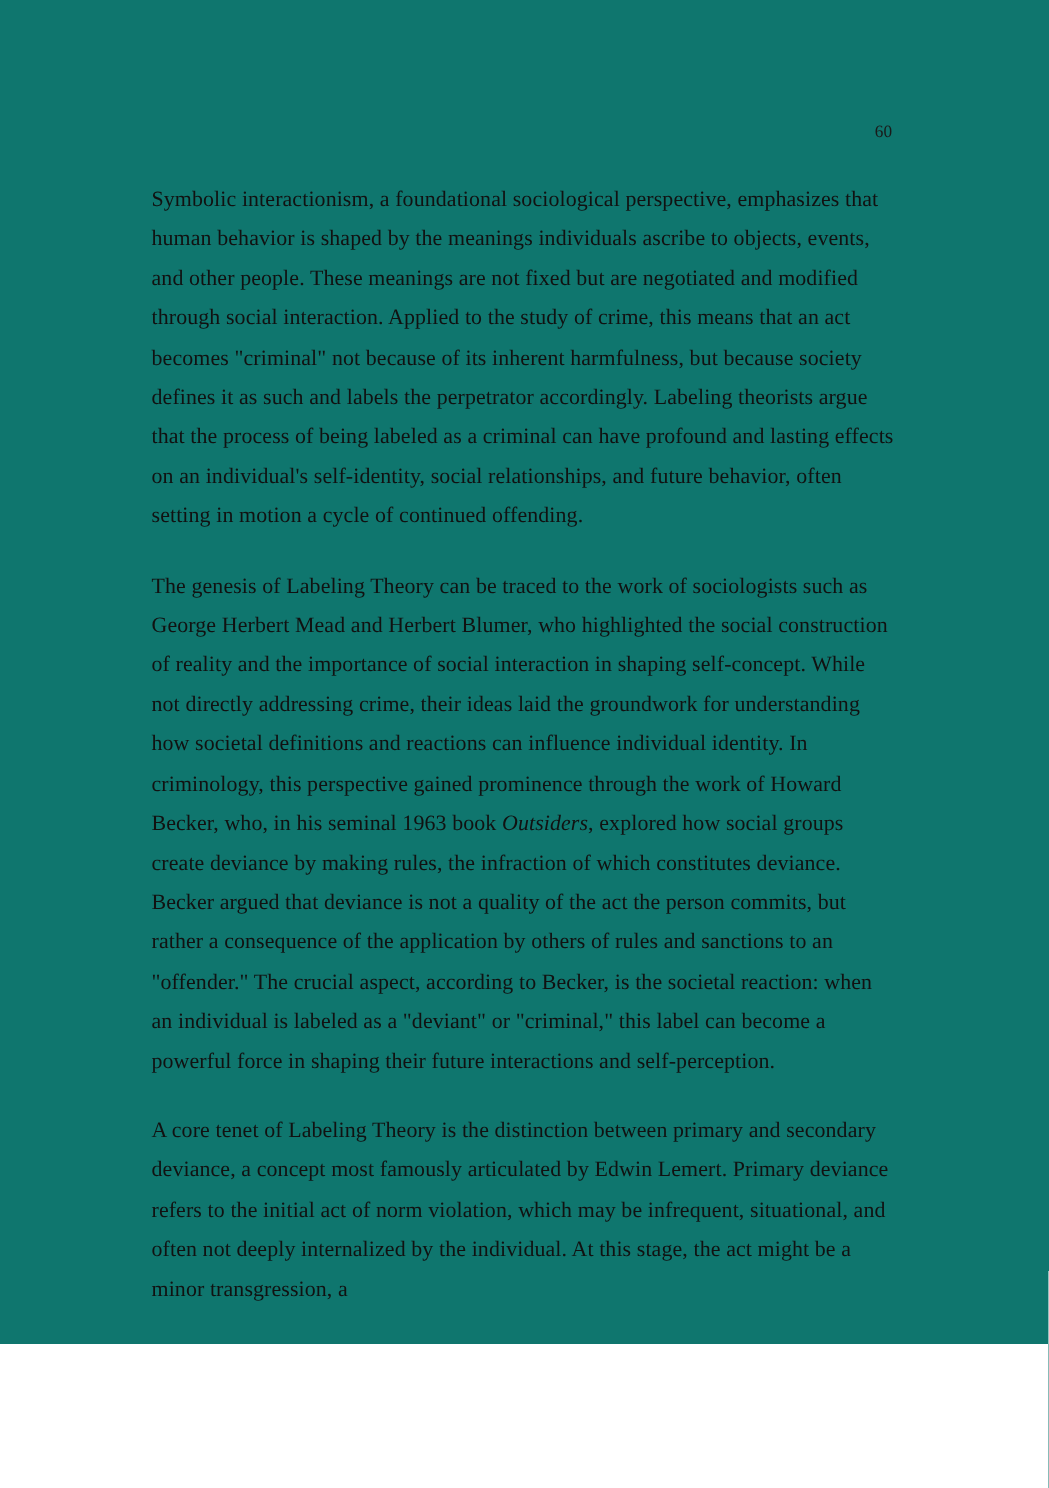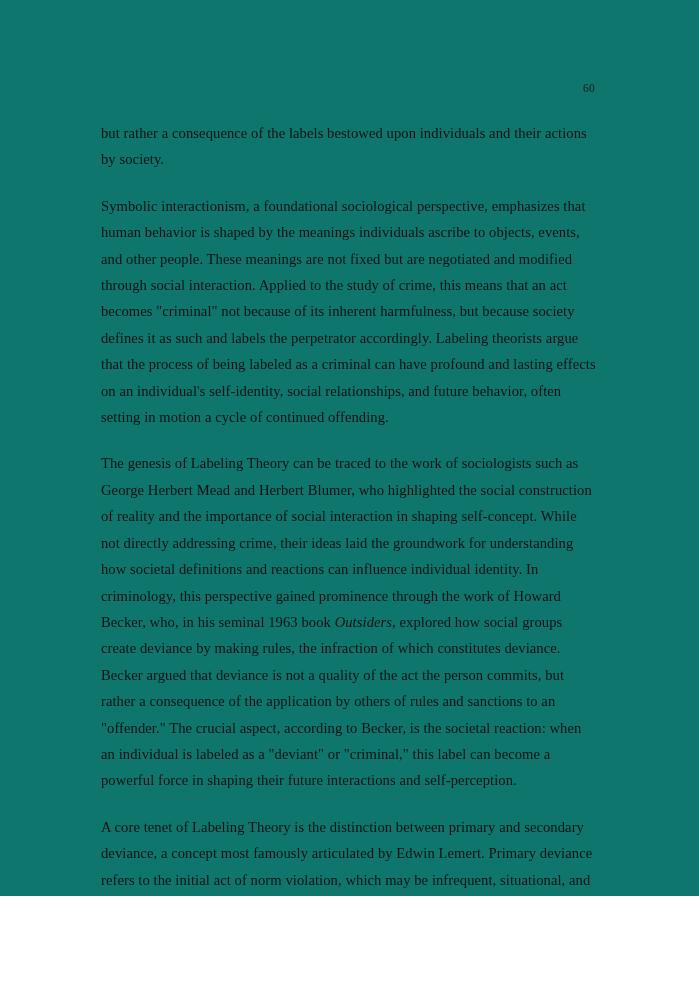--- a/index.html
+++ b/index.html
@@ -47,19 +47,18 @@
   }
 </style>
 </head>
 <body>
 
 <div class="page">
 
   <div class="page-number">60</div>
 
   <div class="content">
-    <p class="para">but rather a consequence of the labels bestowed upon individuals and their actions by society.</p>
     <p class="para">Symbolic interactionism, a foundational sociological perspective, emphasizes that human behavior is shaped by the meanings individuals ascribe to objects, events, and other people. These meanings are not fixed but are negotiated and modified through social interaction. Applied to the study of crime, this means that an act becomes "criminal" not because of its inherent harmfulness, but because society defines it as such and labels the perpetrator accordingly. Labeling theorists argue that the process of being labeled as a criminal can have profound and lasting effects on an individual's self-identity, social relationships, and future behavior, often setting in motion a cycle of continued offending.</p>
     <p class="para">The genesis of Labeling Theory can be traced to the work of sociologists such as George Herbert Mead and Herbert Blumer, who highlighted the social construction of reality and the importance of social interaction in shaping self-concept. While not directly addressing crime, their ideas laid the groundwork for understanding how societal definitions and reactions can influence individual identity. In criminology, this perspective gained prominence through the work of Howard Becker, who, in his seminal 1963 book <em>Outsiders</em>, explored how social groups create deviance by making rules, the infraction of which constitutes deviance. Becker argued that deviance is not a quality of the act the person commits, but rather a consequence of the application by others of rules and sanctions to an "offender." The crucial aspect, according to Becker, is the societal reaction: when an individual is labeled as a "deviant" or "criminal," this label can become a powerful force in shaping their future interactions and self-perception.</p>
     <p class="para">A core tenet of Labeling Theory is the distinction between primary and secondary deviance, a concept most famously articulated by Edwin Lemert. Primary deviance refers to the initial act of norm violation, which may be infrequent, situational, and often not deeply internalized by the individual. At this stage, the act might be a minor transgression, a</p>
   </div>
 
 </div>
 
 </body></html>

